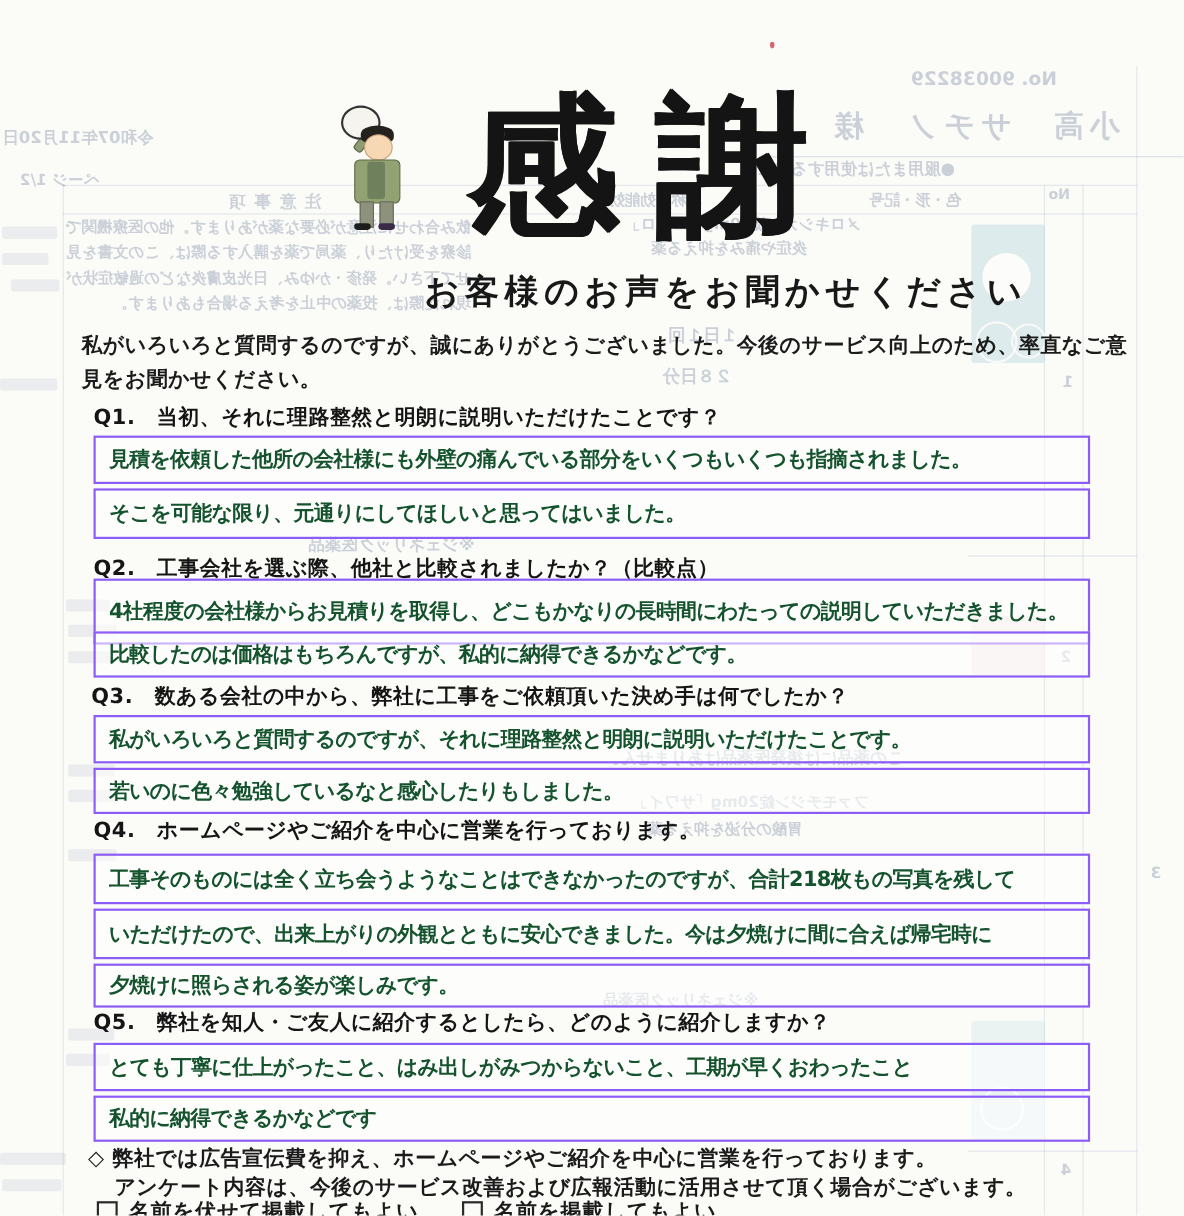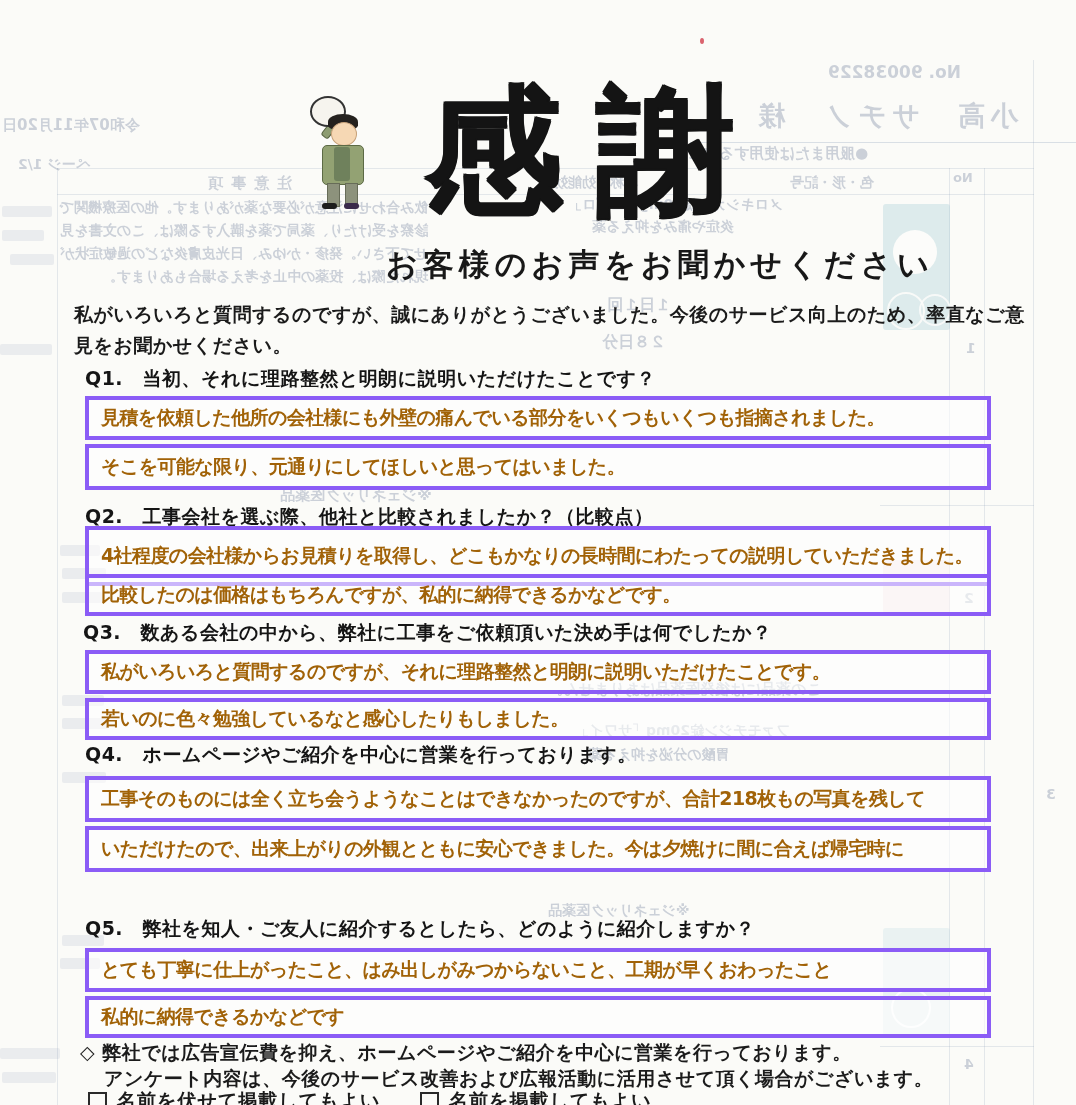--- a/index.html
+++ b/index.html
@@ -22,23 +22,23 @@
   
   .main{position:absolute;z-index:2;}
   .logo-kanji{
     font-size:138px;font-weight:900;color:#141414;letter-spacing:34px;line-height:1;
     text-shadow:1.5px 0 #141414,0 1.5px #141414,1.5px 1.5px #141414;
   }
   .heading{font-size:31px;font-weight:800;letter-spacing:5px;text-align:center;color:#181818;}
   .intro{font-size:19px;font-weight:700;line-height:31px;letter-spacing:.5px;color:#1b1b1b;}
   .q-label{font-size:19px;font-weight:800;letter-spacing:.5px;color:#151515;white-space:nowrap;}
   .ans{
-    position:absolute;left:85px;width:906px;border:4px solid #8b5cf6;
+    position:absolute;left:85px;width:906px;border:2px solid #8b5cf6;
     background:rgba(255,255,255,.55);display:flex;align-items:center;
-    font-size:19px;font-weight:600;letter-spacing:-0.6px;color:#a16207;
+    font-size:19px;font-weight:600;letter-spacing:-0.6px;color:#14532d;
     padding-left:12px;white-space:nowrap;z-index:2;box-sizing:border-box;
   }
   .footer-note{font-size:19px;font-weight:700;letter-spacing:.5px;color:#1b1b1b;white-space:nowrap;}
   .cb{position:absolute;display:flex;align-items:center;gap:10px;z-index:2;}
   .cb .box{width:15px;height:15px;border:2px solid #2a2a2a;background:transparent;}
   .cb .lbl{font-size:19px;font-weight:700;letter-spacing:1px;color:#1b1b1b;white-space:nowrap;}
   
   .mascot{position:absolute;left:298px;top:96px;width:80px;height:114px;z-index:2;}
   .mascot div{position:absolute;}
   .m-cap{left:12px;top:0;width:32px;height:27px;background:#f6f4ee;border:2px solid #333;border-radius:50%;}
@@ -146,20 +146,21 @@
   <div class="ans" style="top:526px;height:60px;">4社程度の会社様からお見積りを取得し、どこもかなりの長時間にわたっての説明していただきました。</div>
   <div class="ans" style="top:574px;height:42px;">比較したのは価格はもちろんですが、私的に納得できるかなどです。</div>
 
   <div class="main q-label" style="left:83px;top:620px;text-align:right;">Q3.　数ある会社の中から、弊社に工事をご依頼頂いた決め手は何でしたか？</div>
   <div class="ans" style="top:650px;height:44px;">私がいろいろと質問するのですが、それに理路整然と明朗に説明いただけたことです。</div>
   <div class="ans" style="top:698px;height:42px;">若いのに色々勉強しているなと感心したりもしました。</div>
 
   <div class="main q-label" style="left:85px;top:742px;">Q4.　ホームページやご紹介を中心に営業を行っております。</div>
   <div class="ans" style="top:776px;height:46px;">工事そのものには全く立ち会うようなことはできなかったのですが、合計218枚もの写真を残して</div>
   <div class="ans" style="top:826px;height:46px;">いただけたので、出来上がりの外観とともに安心できました。今は夕焼けに間に合えば帰宅時に</div>
+  <div class="ans" style="top:876px;height:40px;">夕焼けに照らされる姿が楽しみです。</div>
 
   <div class="main q-label" style="left:85px;top:916px;">Q5.　弊社を知人・ご友人に紹介するとしたら、どのように紹介しますか？</div>
   <div class="ans" style="top:948px;height:44px;">とても丁寧に仕上がったこと、はみ出しがみつからないこと、工期が早くおわったこと</div>
   <div class="ans" style="top:996px;height:42px;">私的に納得できるかなどです</div>
 
   <div class="main footer-note" style="left:80px;top:1040px;text-align:center;">◇ 弊社では広告宣伝費を抑え、ホームページやご紹介を中心に営業を行っております。</div>
   <div class="main footer-note" style="left:104px;top:1066px;">アンケート内容は、今後のサービス改善および広報活動に活用させて頂く場合がございます。</div>
 
   <div class="cb" style="left:88px;top:1088px;">
     <div class="box"></div>

